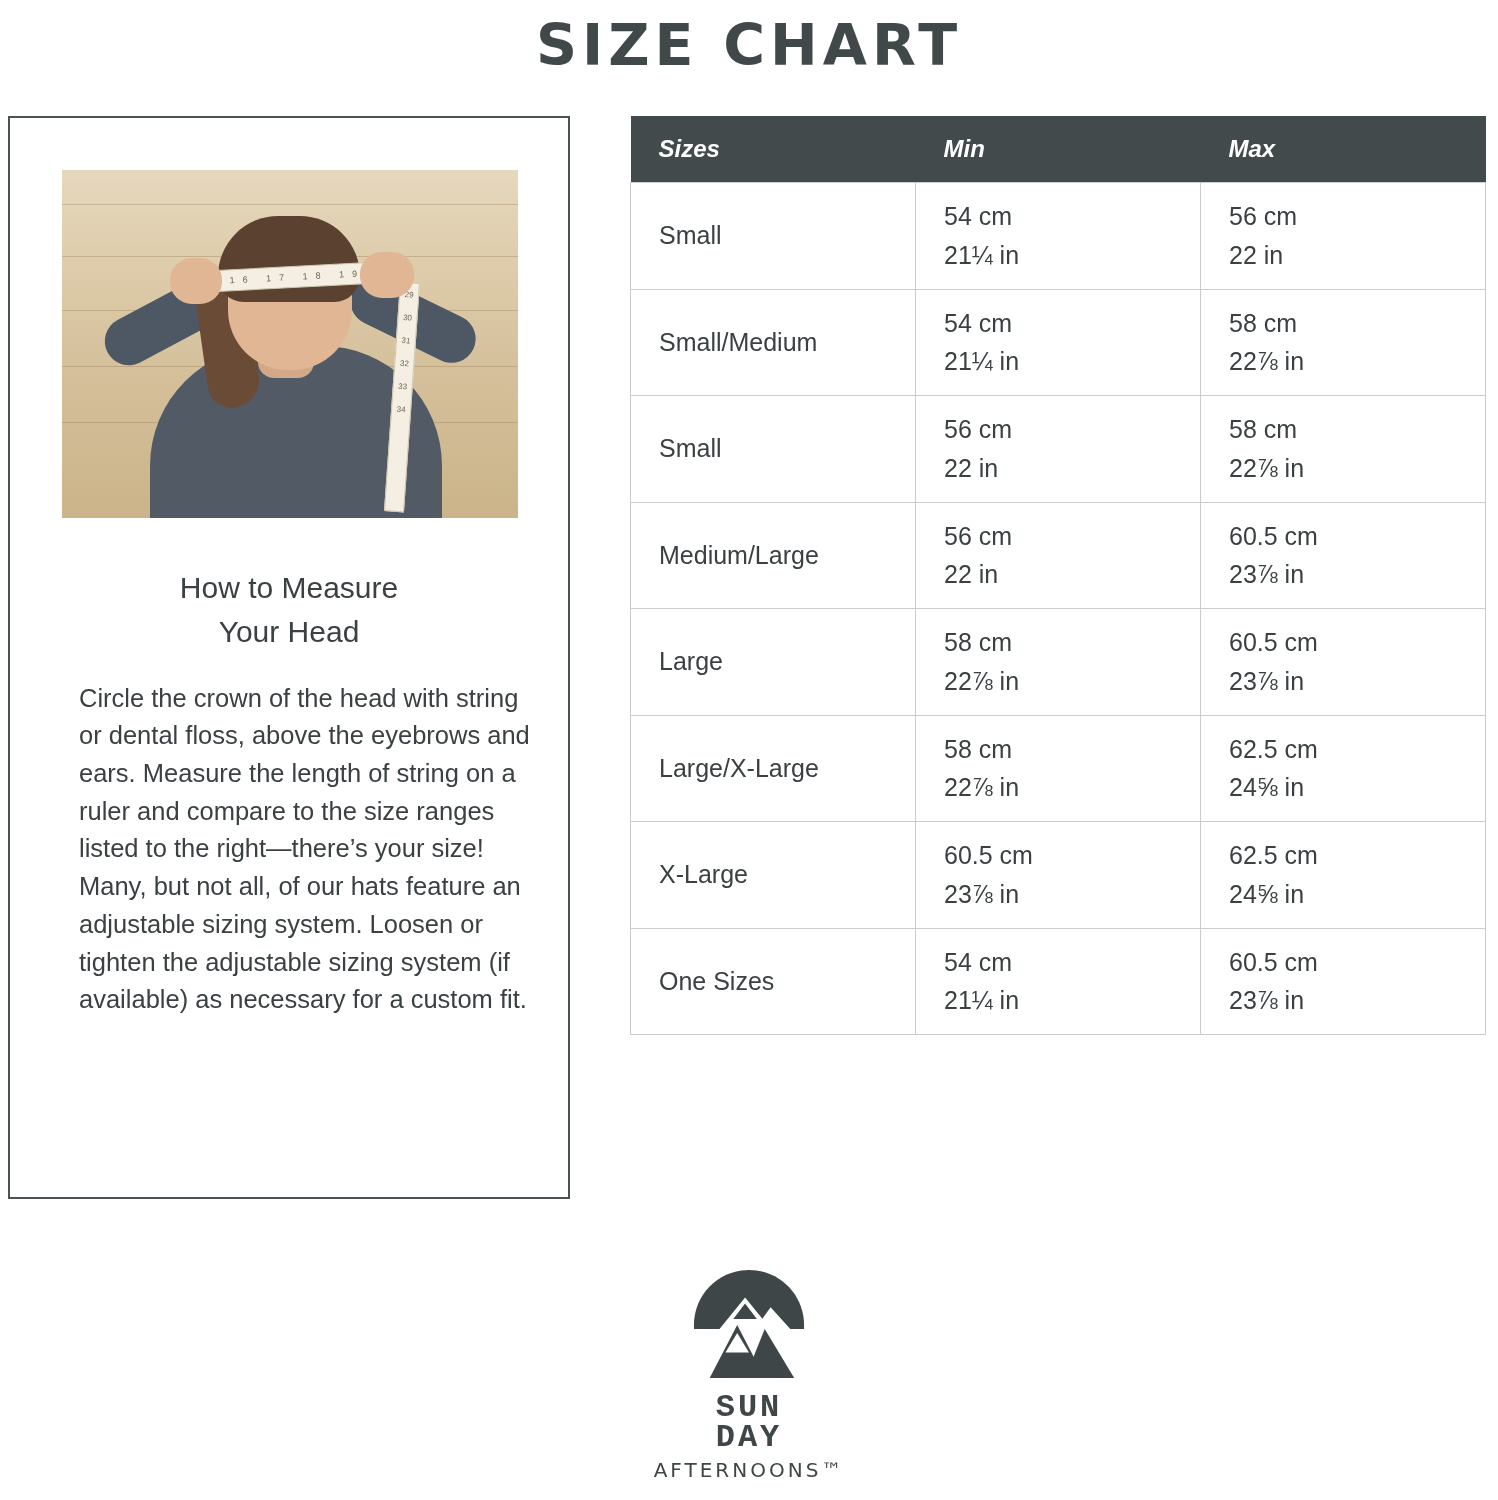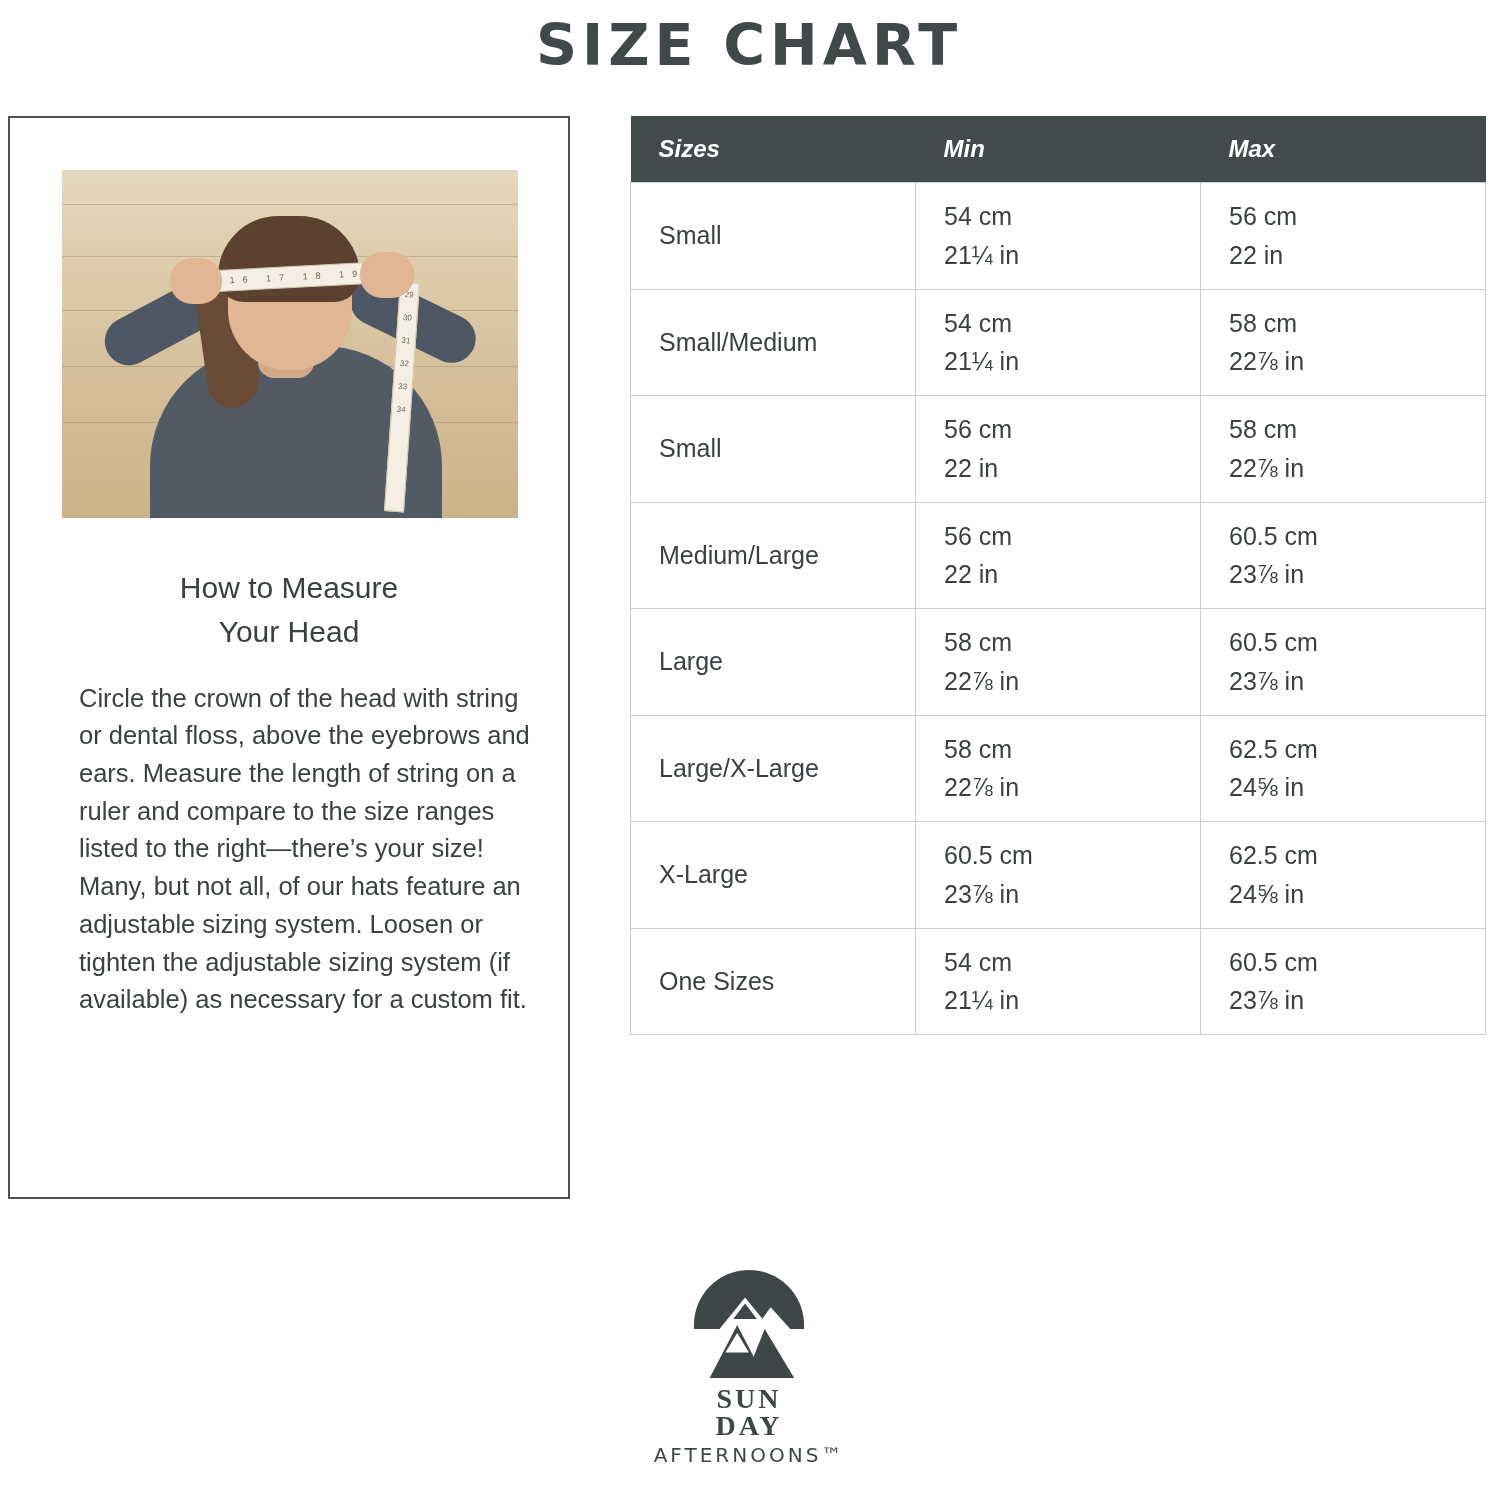--- a/index.html
+++ b/index.html
@@ -252,24 +252,24 @@
     right: 0;
     top: 1268px;
     text-align: center;
   }
   .logo-mark {
     width: 138px;
     height: 116px;
     margin: 0 auto;
   }
   .logo-word {
-    margin-top: 2px;
-    font-family: Liberation Serif, serif;
+    margin-top: 9px;
+    font-family: Liberation Mono, monospace;
     font-weight: bold;
-    font-size: 28px;
+    font-size: 32px;
     letter-spacing: 3px;
     line-height: 0.95;
     color: #3f4648;
   }
   .logo-sub {
     font-family: "DejaVu Sans", sans-serif;
     font-size: 20px;
     letter-spacing: 3px;
     color: #3f4648;
     margin-top: 4px;

